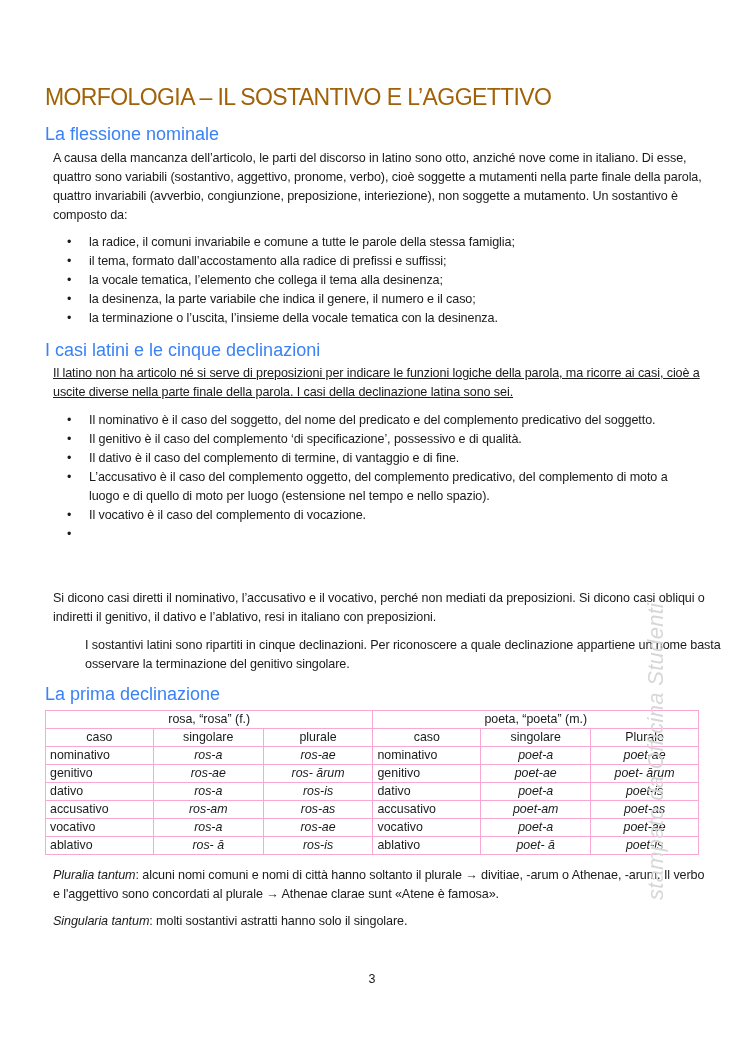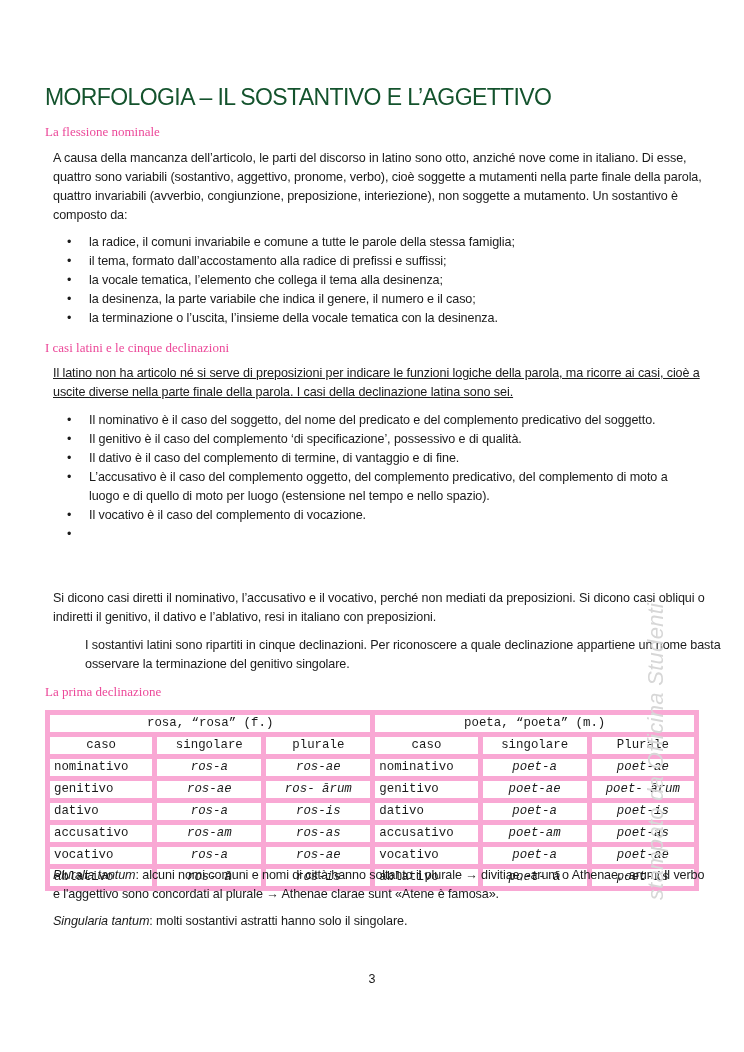--- a/index.html
+++ b/index.html
@@ -3,34 +3,34 @@
   <meta charset="utf-8">
   <style>
     html, body { margin: 0; padding: 0; background: #ffffff; }
     body {
       width: 744px; height: 1052px; position: relative; overflow: hidden;
       font-family: "Liberation Sans", sans-serif; color: #1a1a1a;
     }
     .page { position: absolute; left: 45px; top: 0; width: 655px; }
     .title {
       position: absolute; top: 84px; left: 0;
-      font-size: 23px; color: #14532d; letter-spacing: -0.6px; white-space: nowrap;
+      font-size: 23px; color: #a16207; letter-spacing: -0.6px; white-space: nowrap;
     }
-    .h2 { position: absolute; left: 0; font-size: 13px; color: #ec4899; white-space: nowrap; font-family: Liberation Serif, serif; }
+    .h2 { position: absolute; left: 0; font-size: 18px; color: #3b82f6; white-space: nowrap; }
     .p { position: absolute; left: 8px; width: 655px; font-size: 12.6px; line-height: 19px; letter-spacing: -0.1px; }
     ul { margin: 0; padding: 0; list-style: none; }
     .ul { position: absolute; left: 0; width: 655px; font-size: 12.6px; line-height: 19px; letter-spacing: -0.1px; }
     .ul li { position: relative; padding-left: 44px; }
     .ul li .bullet { position: absolute; left: 22px; top: 0; }
     table.decl {
       position: absolute; left: 0; top: 710px; width: 654px;
       border-collapse: collapse; font-size: 12.4px;
     }
     table.decl td {
-      border: 5px solid #f9a8d4; height: 17px; padding: 0 4px; line-height: 17px; white-space: nowrap; font-family: Liberation Mono, monospace;
+      border: 1px solid #f9a8d4; height: 17px; padding: 0 4px; line-height: 17px; white-space: nowrap;
     }
     td.c { text-align: center; }
     td.i { text-align: center; font-style: italic; }
     .watermark {
       position: absolute; left: 643px; top: 900px;
       transform-origin: left top; transform: rotate(-90deg);
       font-size: 22px; font-style: italic; color: #d7d7d7; white-space: nowrap; letter-spacing: 0.3px;
     }
     .pagenum { position: absolute; top: 972px; left: 0; width: 744px; text-align: center; font-size: 12.5px; }
     em { font-style: italic; }

